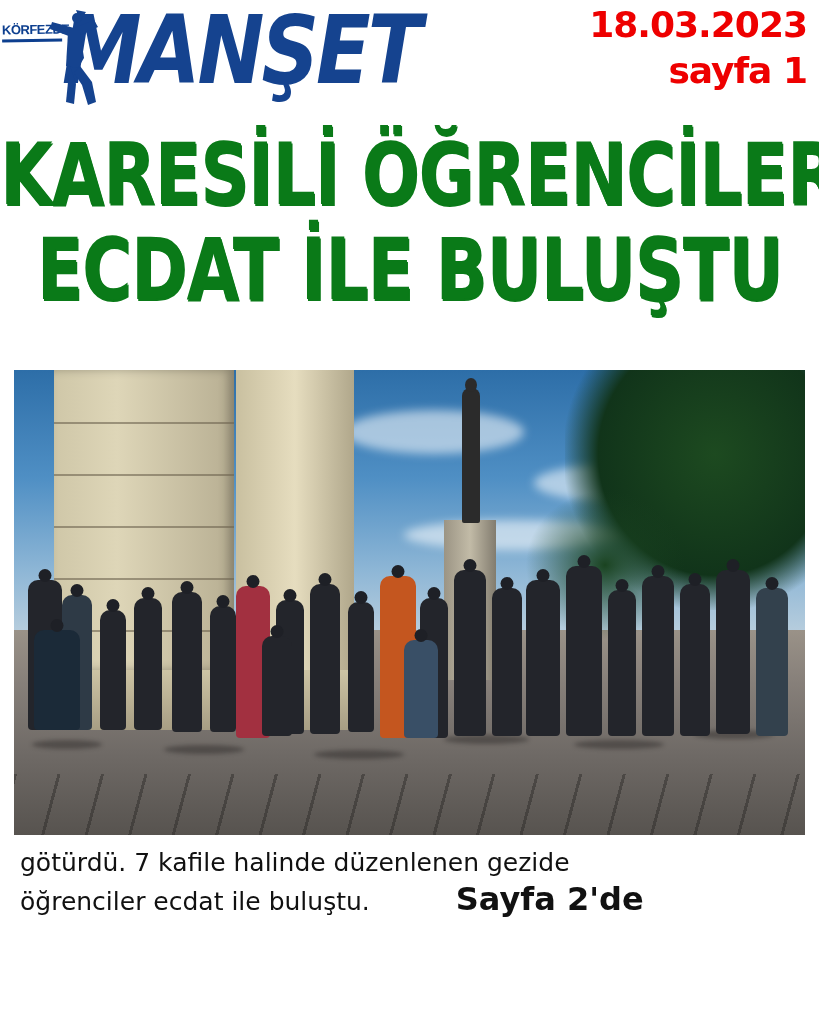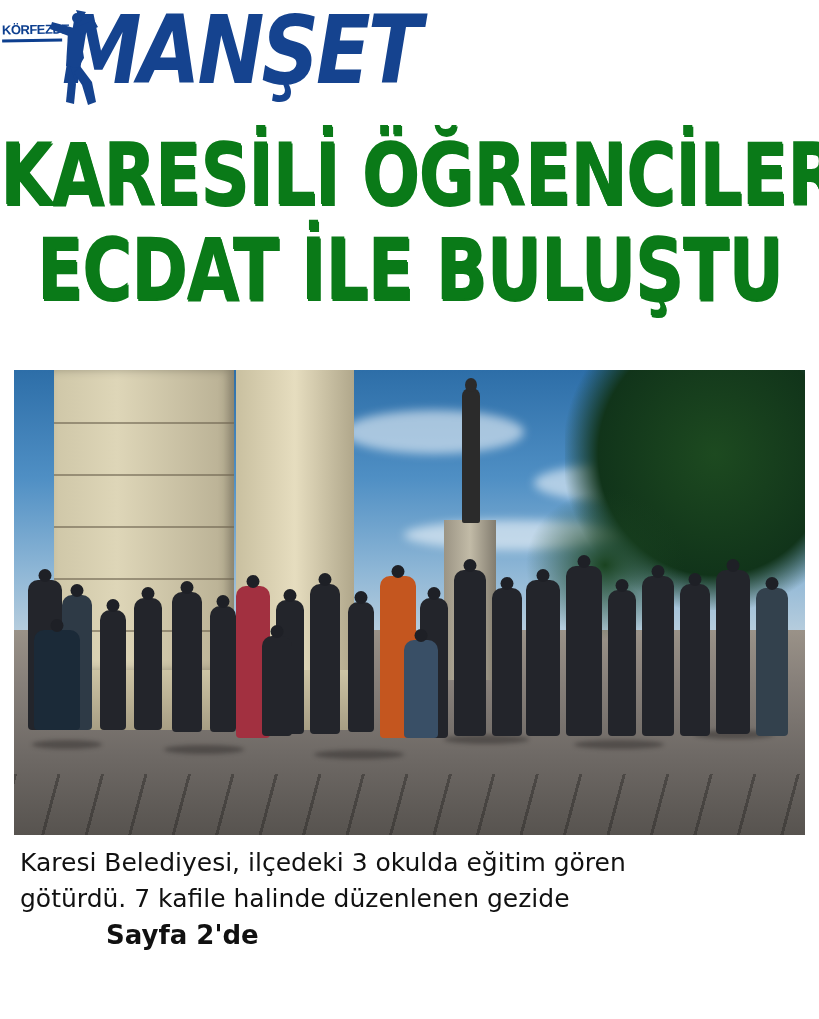--- a/index.html
+++ b/index.html
@@ -202,21 +202,21 @@
   }
   .caption p { margin: 0; }
   .caption-last {
     display: flex;
     align-items: baseline;
   }
   .caption-last .txt { flex: 0 0 auto; }
   .page-ref {
     margin-left: 86px;
     font-weight: bold;
-    font-size: 26px;
+    font-size: 32px;
   }
 </style>
 </head>
 <body>
 
 <div class="page">
 
   <div class="masthead">
 
     <div class="korfezde">
@@ -228,20 +228,24 @@
       <path d="M30 4 l10 2 -6 9 z" fill="#15438f"></path>
       <path d="M6 16 l22 6 20 -8 4 7 -24 11 -24 -9 z" fill="#15438f"></path>
       <path d="M22 26 l12 0 4 26 -6 10 -12 -2 z" fill="#15438f"></path>
       <path d="M24 60 l6 18 -2 20 -8 -2 2 -20 z" fill="#15438f"></path>
       <path d="M34 60 l12 16 4 20 -8 3 -6 -20 -8 -12 z" fill="#15438f"></path>
       <circle cx="31" cy="12" r="5" fill="#15438f"></circle>
     </svg>
 
     <div class="masthead-name">MANŞET</div>
 
+    <div class="date-block">
+      <div>18.03.2023</div>
+      <div>sayfa 1</div>
+    </div>
   </div>
 
   <div class="headline">
     <div>KARESİLİ ÖĞRENCİLER</div>
     <div>ECDAT İLE BULUŞTU</div>
   </div>
 
   <div class="photo">
     <div class="sky"></div>
     <div class="cloud" style="left:330px; top:40px; width:180px; height:44px;"></div>
@@ -298,20 +302,20 @@
       <div class="p" style="left:666px; top:44px;  width:30px; height:152px;"></div>
       <div class="p" style="left:702px; top:30px;  width:34px; height:164px;"></div>
       <div class="p" style="left:742px; top:48px;  width:32px; height:148px; background:#33414d;"></div>
       <div class="p" style="left:20px;  top:90px;  width:46px; height:100px; background:#1b2a38;"></div>
       <div class="p" style="left:248px; top:96px;  width:30px; height:100px;"></div>
       <div class="p" style="left:390px; top:100px; width:34px; height:98px; background:#394f66;"></div>
     </div>
   </div>
 
   <div class="caption">
-    <p>Karesi Belediyesi, ilçedeki 3 okulda eğitim gören</p>
     <p>götürdü. 7 kafile halinde düzenlenen gezide</p>
     <div class="caption-last">
+      <span class="txt">öğrenciler ecdat ile buluştu.</span>
       <span class="page-ref">Sayfa 2'de</span>
     </div>
   </div>
 
 </div>
 
 </body></html>

